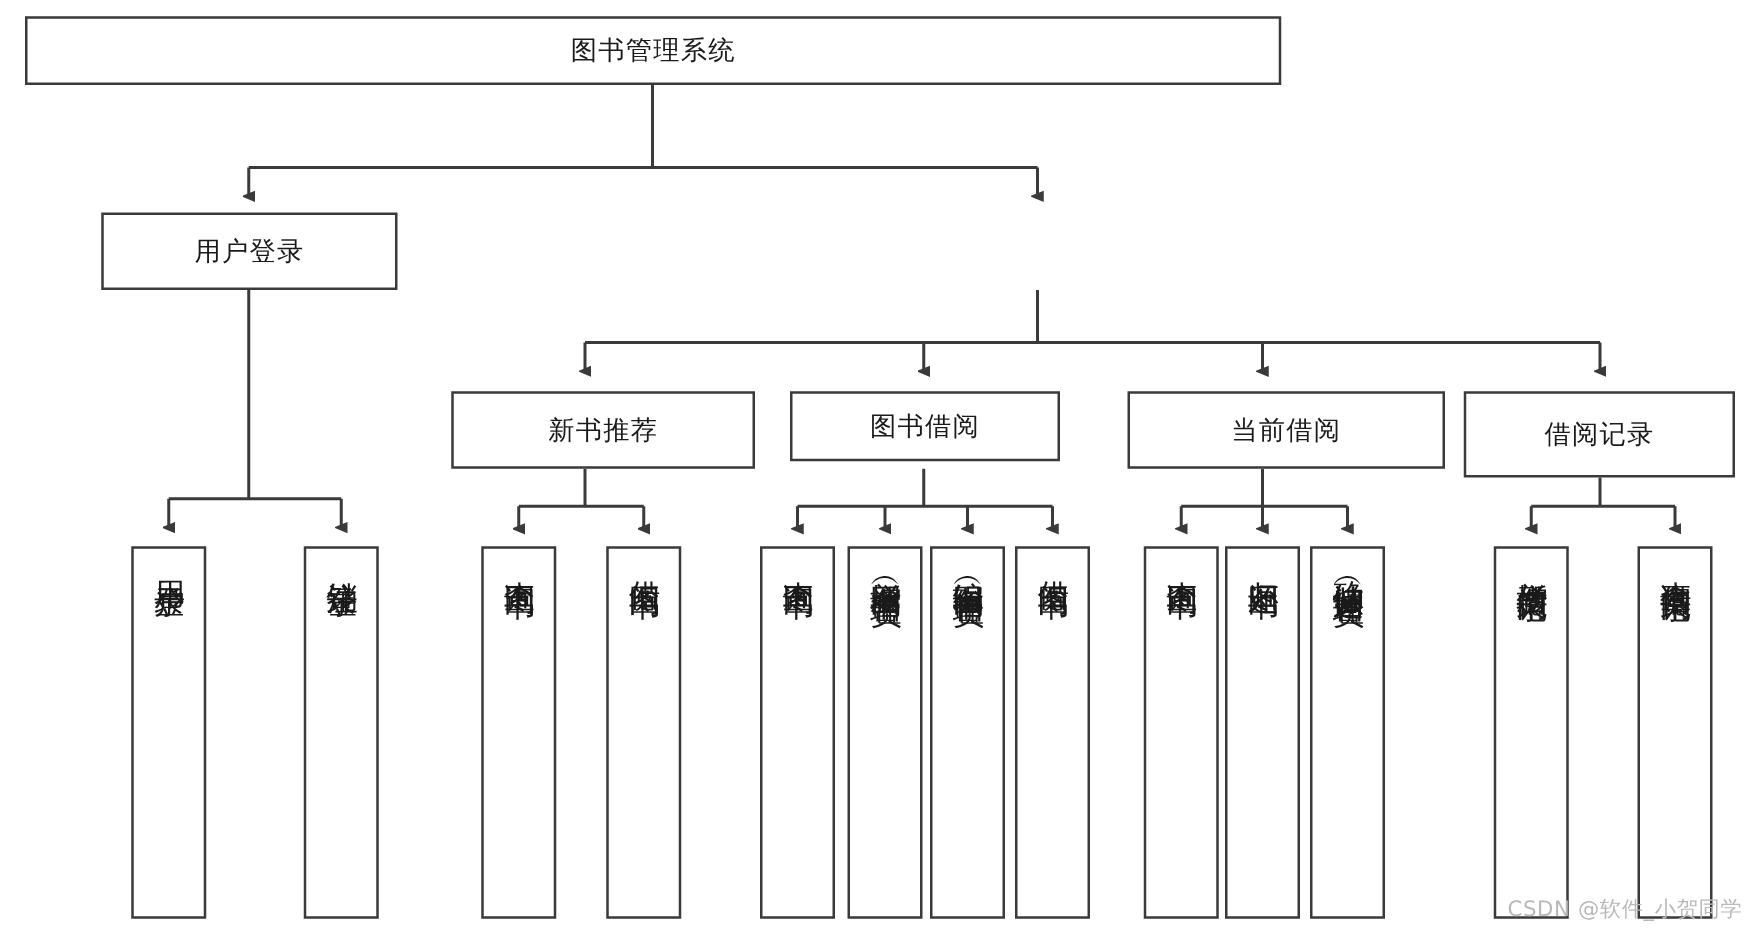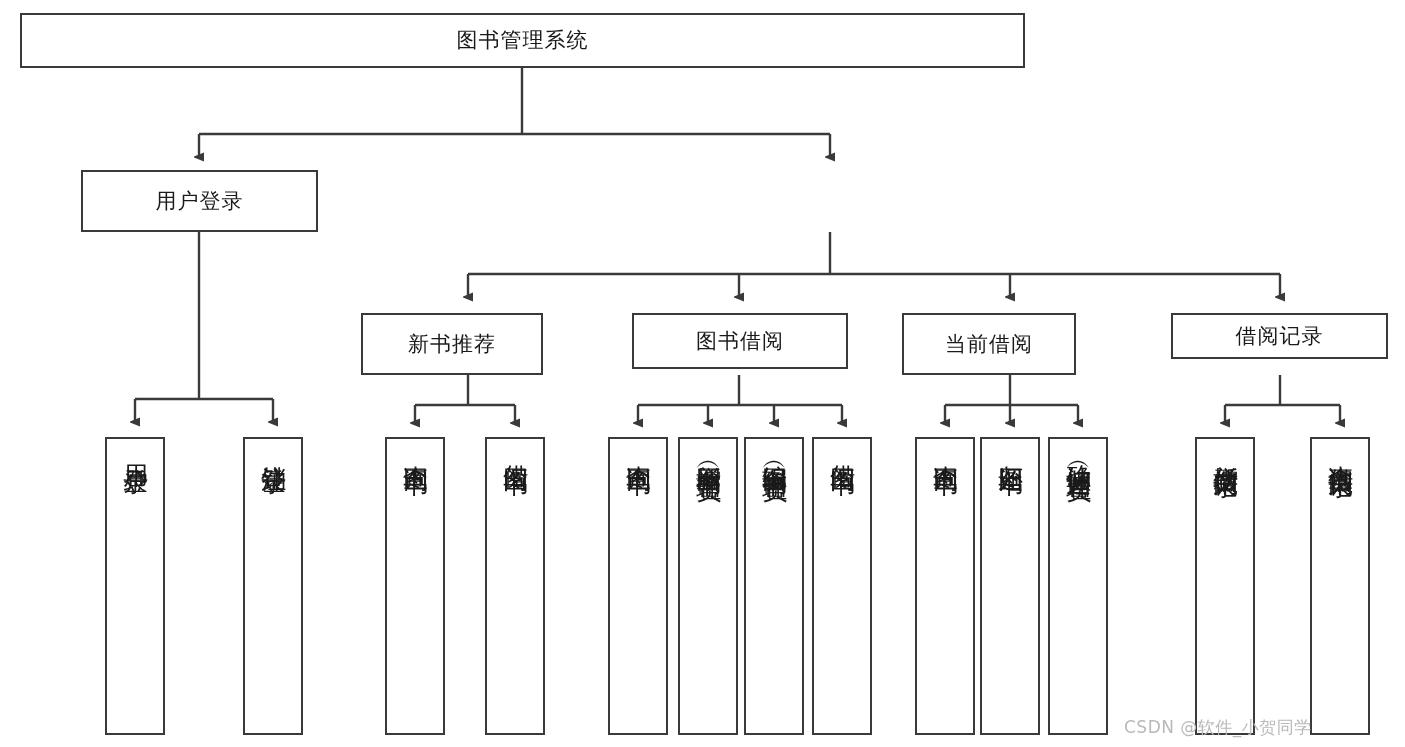--- a/index.html
+++ b/index.html
@@ -124,30 +124,30 @@
   </svg>
 
   <div class="node root" style="left:20px; top:13px; width:1005px; height:55px;">
     <span class="lbl">图书管理系统</span>
   </div>
 
   <div class="node horiz" style="left:81px; top:170px; width:237px; height:62px;">
     <span class="lbl">用户登录</span>
   </div>
 
-  <div class="node horiz" style="left:361px; top:313px; width:182px; height:62px;">
+  <div class="node horiz" style="left:361px; top:313px; width:243px; height:62px;">
     <span class="lbl">新书推荐</span>
   </div>
   <div class="node horiz" style="left:632px; top:313px; width:216px; height:56px;">
     <span class="lbl">图书借阅</span>
   </div>
-  <div class="node horiz" style="left:902px; top:313px; width:174px; height:62px;">
+  <div class="node horiz" style="left:902px; top:313px; width:254px; height:62px;">
     <span class="lbl">当前借阅</span>
   </div>
-  <div class="node horiz" style="left:1171px; top:313px; width:217px; height:46px;">
+  <div class="node horiz" style="left:1171px; top:313px; width:217px; height:69px;">
     <span class="lbl">借阅记录</span>
   </div>
 
   <div class="node vert" style="left:105px; top:437px; width:60px; height:298px;">
     <span class="lbl">用户登录</span>
   </div>
   <div class="node vert" style="left:243px; top:437px; width:60px; height:298px;">
     <span class="lbl">注销登录</span>
   </div>
   <div class="node vert" style="left:385px; top:437px; width:60px; height:298px;">
@@ -177,15 +177,15 @@
   <div class="node vert" style="left:1048px; top:437px; width:60px; height:298px;">
     <span class="lbl">确认归还（管理员）</span>
   </div>
   <div class="node vert" style="left:1195px; top:437px; width:60px; height:298px;">
     <span class="lbl">新增借阅记录</span>
   </div>
   <div class="node vert" style="left:1310px; top:437px; width:60px; height:298px;">
     <span class="lbl">查询借阅记录</span>
   </div>
 
-  <div class="watermark" style="left:1124px; top:716px;text-align:center;">CSDN @软件_小贺同学</div>
+  <div class="watermark" style="left:1206px; top:716px;text-align:center;">CSDN @软件_小贺同学</div>
 
 </div>
 
 </body></html>

